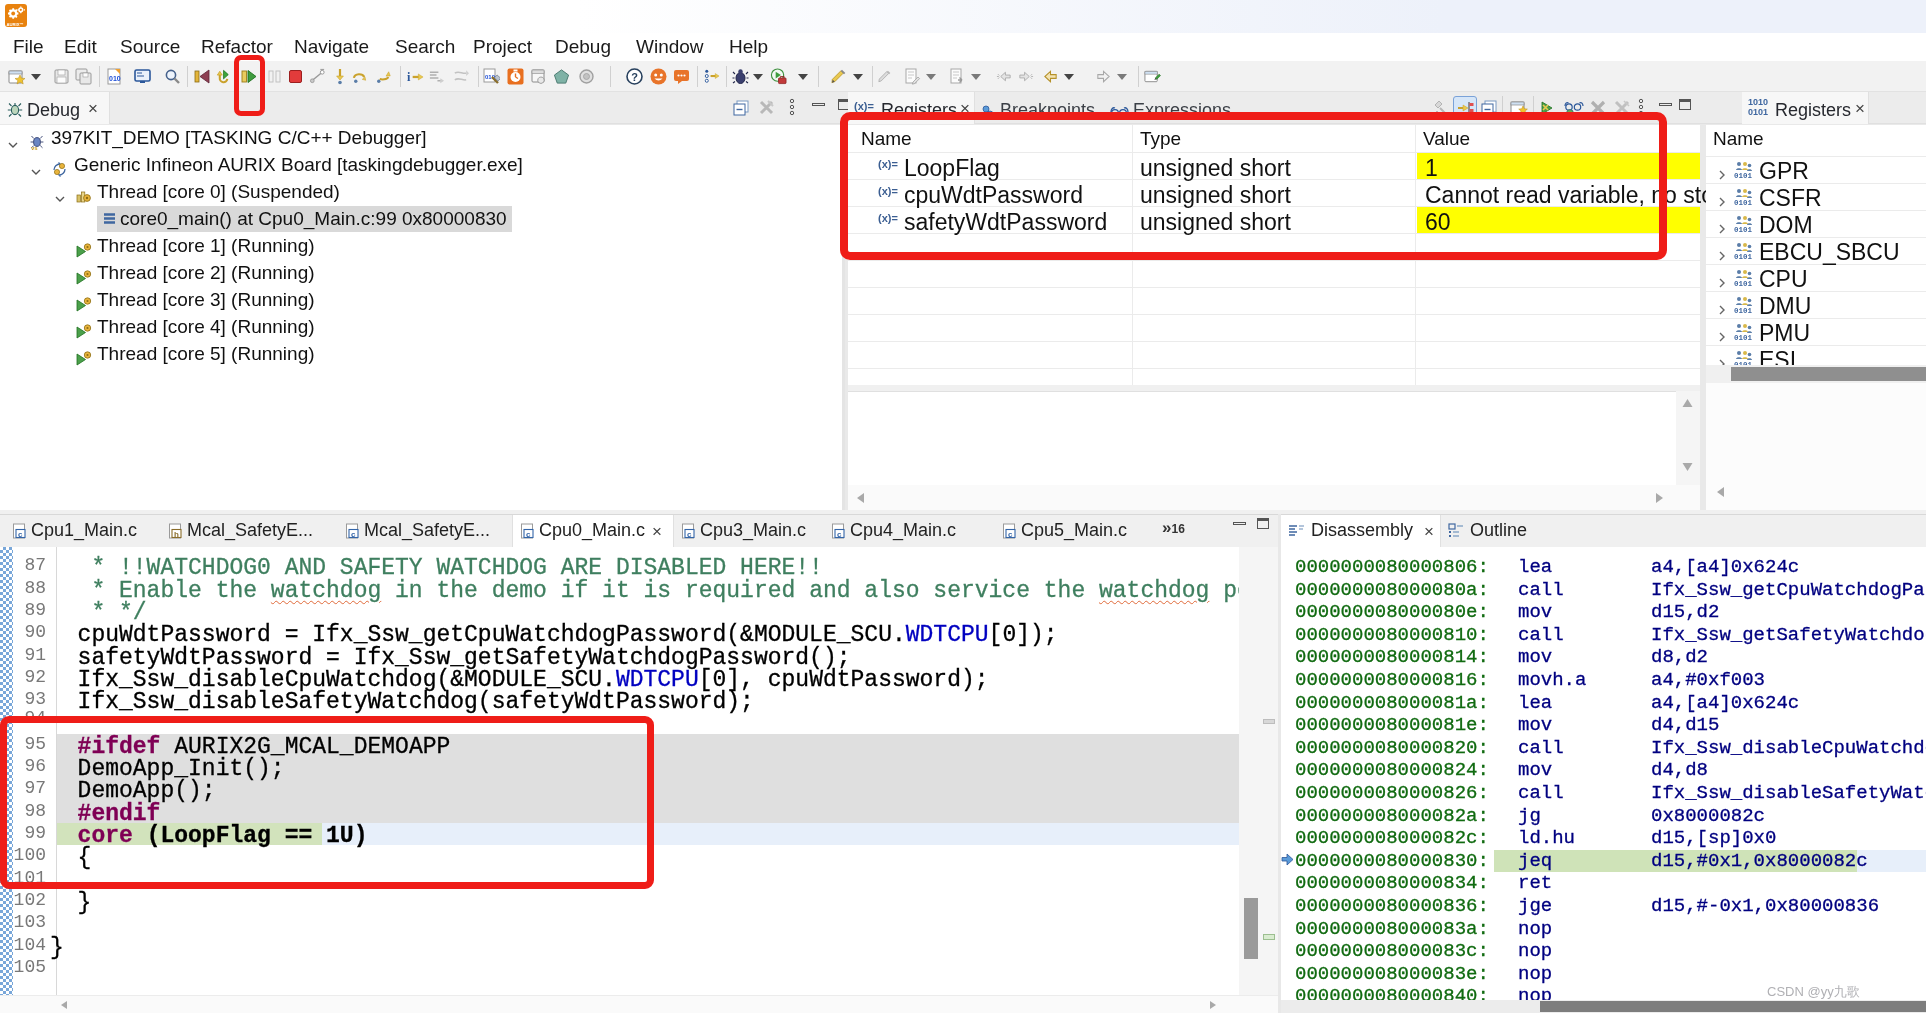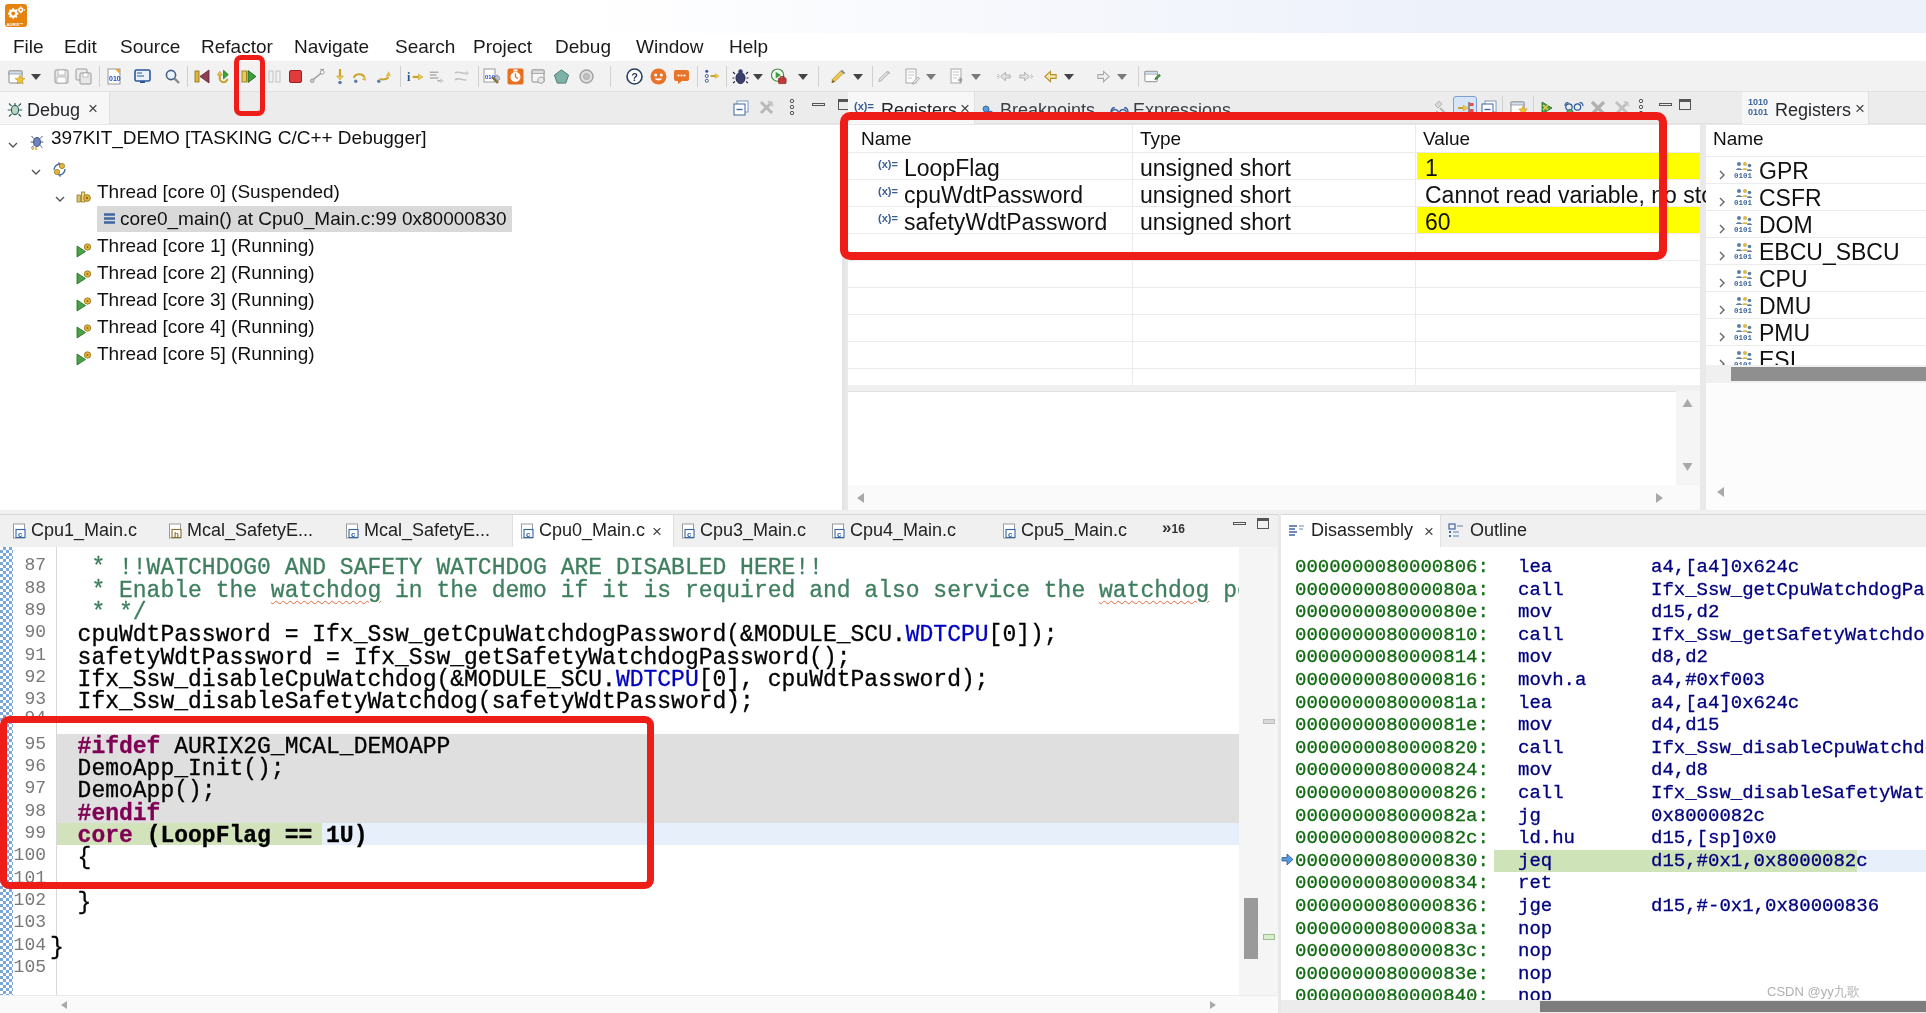--- a/index.html
+++ b/index.html
@@ -362,20 +362,21 @@
     <span class="trow" style="left:51px;top:-1px">397KIT_DEMO [TASKING C/C++ Debugger]</span>
 
     <svg class="chev abs" style="left:30px;top:41px" viewBox="0 0 12 12">
           <path d="M2 4l4 4 4-4" fill="none" stroke="#555" stroke-width="1.4"></path>
         </svg>
     <svg class="ticon" style="left:51px;top:36px" viewBox="0 0 17 17">
           <path d="M3 9a6 6 0 016-6l-1.5-1.5M14 8a6 6 0 01-6 6l1.5 1.5" fill="none" stroke="#3f67a0" stroke-width="1.3"></path>
           <circle cx="11" cy="5" r="2.6" fill="#e9b43c" stroke="#8c6d14" stroke-width=".7"></circle>
           <circle cx="6" cy="11" r="2.6" fill="#e9b43c" stroke="#8c6d14" stroke-width=".7"></circle>
         </svg>
+    <span class="trow" style="left:74px;top:26px">Generic Infineon AURIX Board [taskingdebugger.exe]</span>
 
     <svg class="chev abs" style="left:54px;top:68px" viewBox="0 0 12 12">
           <path d="M2 4l4 4 4-4" fill="none" stroke="#555" stroke-width="1.4"></path>
         </svg>
     <svg class="ticon" style="left:75px;top:63px" viewBox="0 0 17 17">
           <rect x="2" y="7" width="3.4" height="7" fill="#d8c269" stroke="#8c6d14" stroke-width=".7"></rect>
           <rect x="6.4" y="4" width="3.4" height="10" fill="#e9d58a" stroke="#8c6d14" stroke-width=".7"></rect>
           <circle cx="12" cy="10" r="3.4" fill="#e9b43c" stroke="#8c6d14" stroke-width=".8"></circle>
           <circle cx="12" cy="10" r="1.2" fill="#8c6d14"></circle>
         </svg>

